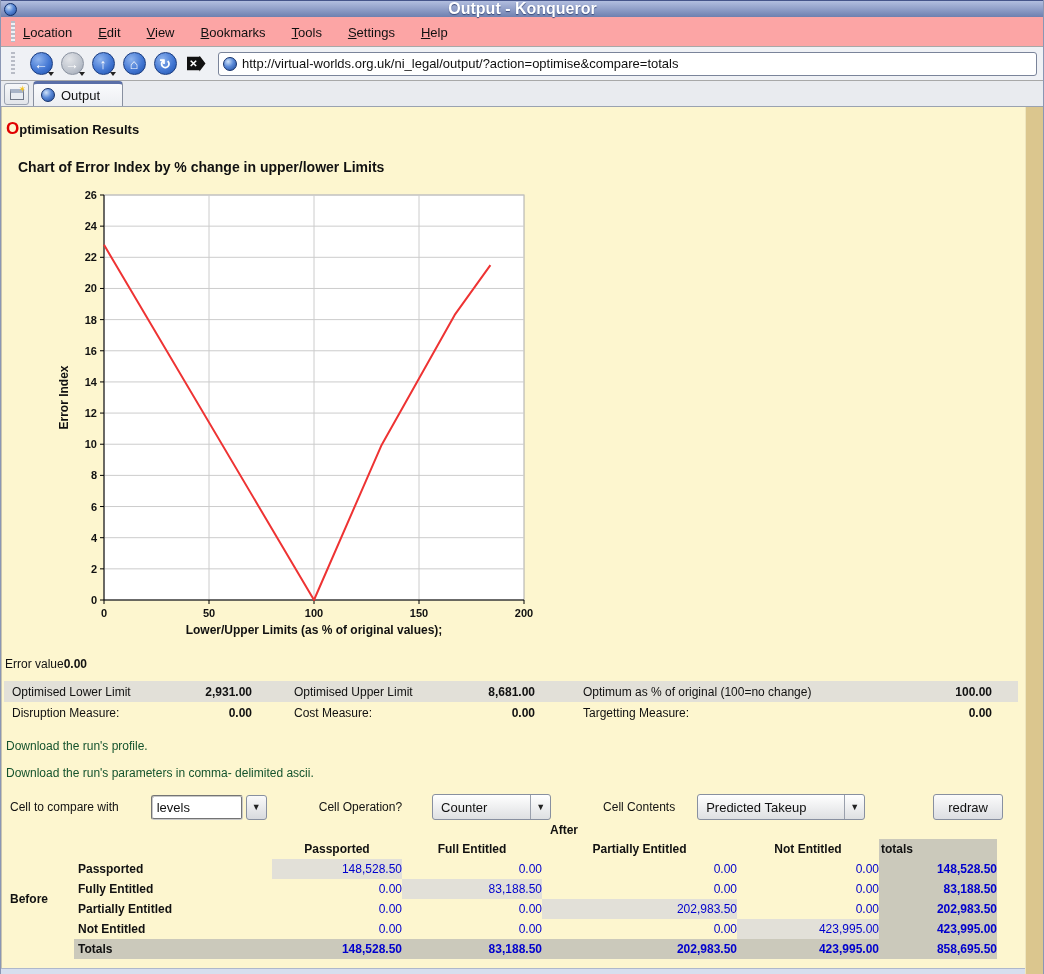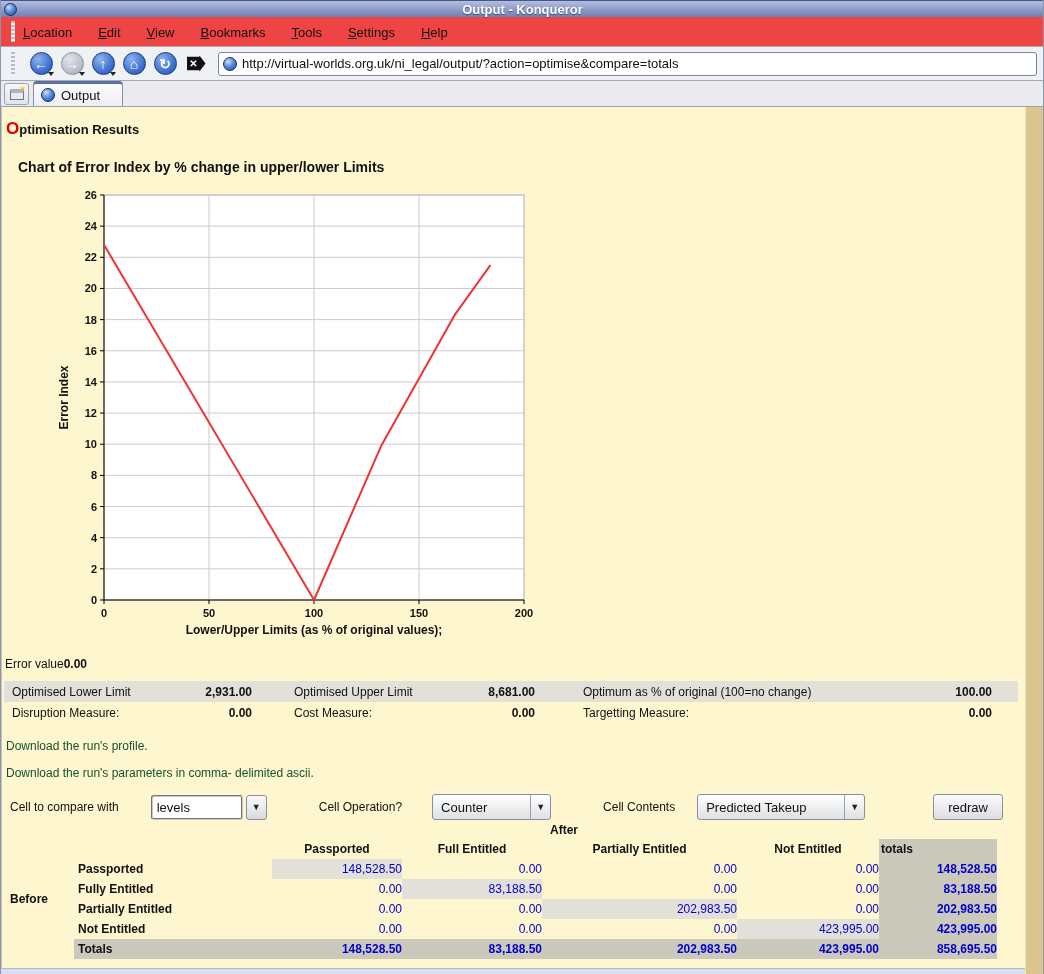--- a/index.html
+++ b/index.html
@@ -2,25 +2,25 @@
 <html><head>
 <meta charset="utf-8">
 <style>
   * { margin:0; padding:0; box-sizing:border-box; }
   html,body { width:1044px; height:974px; }
   body { font-family:"Liberation Sans", sans-serif; background:#EFF1F5; overflow:hidden; }
   .window { position:relative; width:1044px; height:974px; border-left:1px solid #8A96B4; border-right:1px solid #8A96B4; }
 
   
   .titlebar { height:17px; background:linear-gradient(180deg,#B2BEDF 0%,#8D9CC6 55%,#6E80AF 100%); border-top:1px solid #46558A; display:flex; align-items:center; position:relative; }
-  .titlebar-title { position:absolute; left:1px; right:0; text-align:center; color:#FFFFFF; font-size:13px; font-weight:bold; text-shadow:0 1px 1px #3A4A7A; }
+  .titlebar-title { position:absolute; left:1px; right:0; text-align:center; color:#FFFFFF; font-size:16px; font-weight:bold; text-shadow:0 1px 1px #3A4A7A; }
   .app-globe { width:13px; height:13px; margin-left:3px; border-radius:50%; background:radial-gradient(circle at 35% 30%, #CFE2F8 0%, #5B8AD8 45%, #1E4898 100%); border:1px solid #12306B; position:relative; z-index:2; }
 
   
-  .menubar { height:30px; background:#ef4444; border-bottom:1px solid #A8A8A8; display:flex; align-items:center; padding-left:10px; }
+  .menubar { height:30px; background:#fca5a5; border-bottom:1px solid #A8A8A8; display:flex; align-items:center; padding-left:10px; }
   .drag-handle { width:4px; height:70%; margin-right:8px; background:repeating-linear-gradient(180deg,#B8BCC6 0 2px,#EFF1F5 2px 4px); }
   .menu-item { font-size:13px; color:#111111; margin-right:26px; cursor:default; }
   .menu-item u { text-decoration:underline; }
 
   
   .toolbar { height:34px; background:#EFF1F5; border-bottom:1px solid #A8A8A8; display:flex; align-items:center; padding:0 6px 0 10px; gap:5px; }
   .tool-btn { position:relative; width:26px; height:26px; display:flex; align-items:center; justify-content:center; }
   .round-icon { width:23px; height:23px; border-radius:50%; display:flex; align-items:center; justify-content:center; color:#fff; font-size:14px; font-weight:bold; background:radial-gradient(circle at 35% 30%, #8FB4EE 0%, #4478D4 55%, #1C4FA8 100%); border:1px solid #1A3C80; }
   .round-icon.disabled { background:radial-gradient(circle at 35% 30%, #E2E4E8 0%, #BCC2CC 60%, #9AA2B0 100%); border-color:#8A92A0; }
   .mini-drop { position:absolute; right:0; bottom:1px; width:0; height:0; border-left:3px solid transparent; border-right:3px solid transparent; border-top:4px solid #222; }

